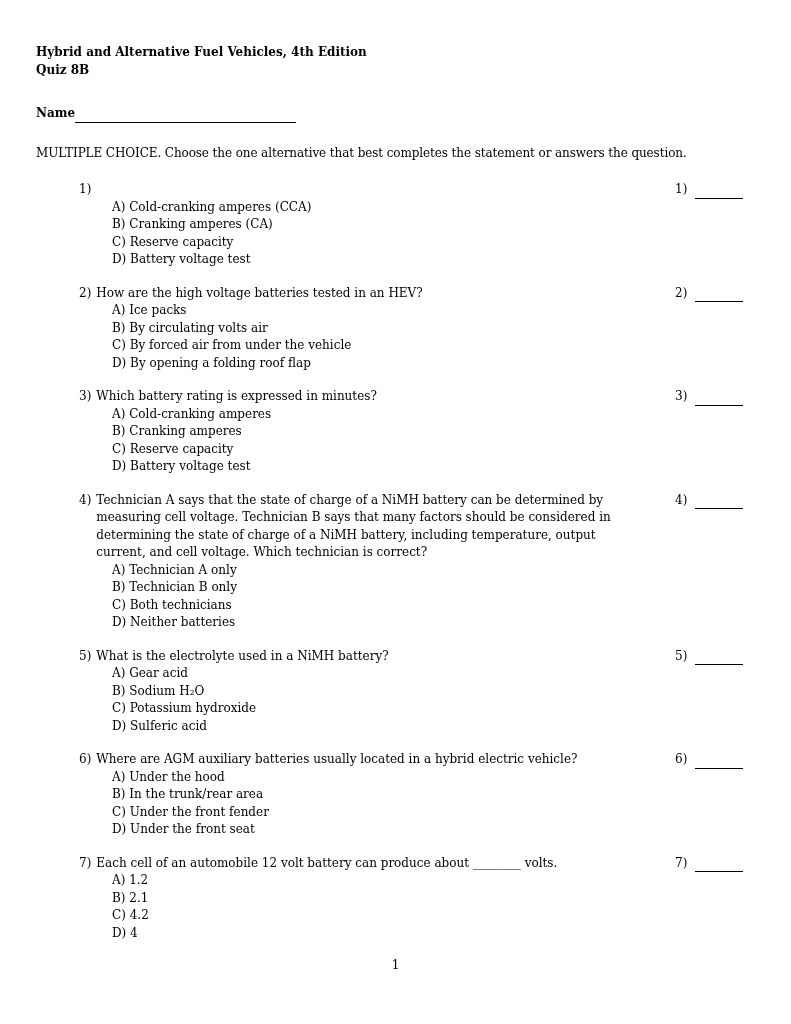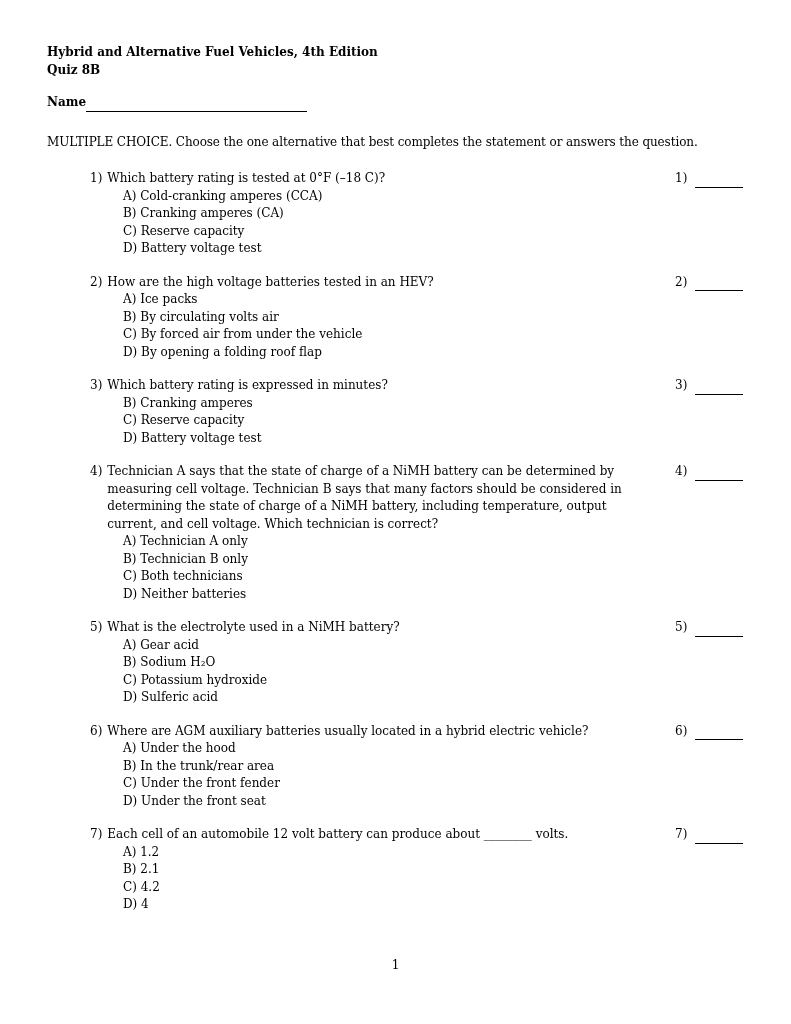--- a/index.html
+++ b/index.html
@@ -10,28 +10,28 @@
   .page {
     position: relative;
     width: 791px;
     height: 1024px;
     background: #ffffff;
     color: #000000;
     font-family: "DejaVu Serif", serif;
     font-size: 12px;
     line-height: 17.5px;
     box-sizing: border-box;
-    padding: 44px 45px 0 47px;
+    padding: 44px 45px 0 36px;
     overflow: hidden;
   }
   .doc-title, .quiz-number, .name-label {
     font-weight: bold;
   }
   .name-row {
-    margin-top: 15px;
+    margin-top: 26px;
     display: flex;
     align-items: flex-end;
     text-align: right;
   }
   .name-line {
     display: inline-block;
     width: 221px;
     height: 14px;
     border-bottom: 1.4px solid #000;
   }
@@ -102,21 +102,20 @@
   </header>
 
   <div class="instructions">MULTIPLE CHOICE.  Choose the one alternative that best completes the statement or answers the question.</div>
 
   <main class="questions">
 
     <section class="question">
       <div class="q-main">
         <div class="q-line">
           <span class="q-num">1)</span>
-          <span class="q-text">Which battery rating is tested at 0°F (–18 C)?</span>
         </div>
         <div class="choices">
           <div class="choice">A) Cold-cranking amperes (CCA)</div>
           <div class="choice">B) Cranking amperes (CA)</div>
           <div class="choice">C) Reserve capacity</div>
           <div class="choice">D) Battery voltage test</div>
         </div>
       </div>
       <div class="q-answer">
         <span class="ans-num">1)</span>
@@ -143,20 +142,21 @@
       </div>
     </section>
 
     <section class="question">
       <div class="q-main">
         <div class="q-line">
           <span class="q-num">3)</span>
           <span class="q-text">Which battery rating is expressed in minutes?</span>
         </div>
         <div class="choices">
+          <div class="choice">A) Cold-cranking amperes</div>
           <div class="choice">B) Cranking amperes</div>
           <div class="choice">C) Reserve capacity</div>
           <div class="choice">D) Battery voltage test</div>
         </div>
       </div>
       <div class="q-answer">
         <span class="ans-num">3)</span>
         <span class="ans-blank"></span>
       </div>
     </section>

